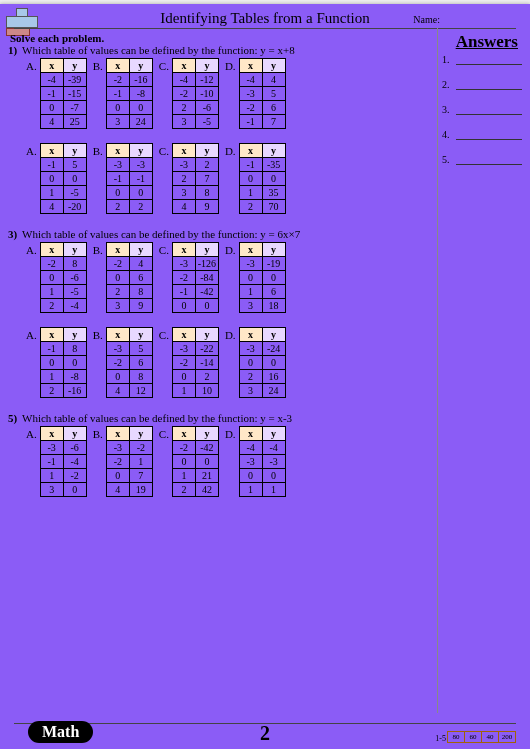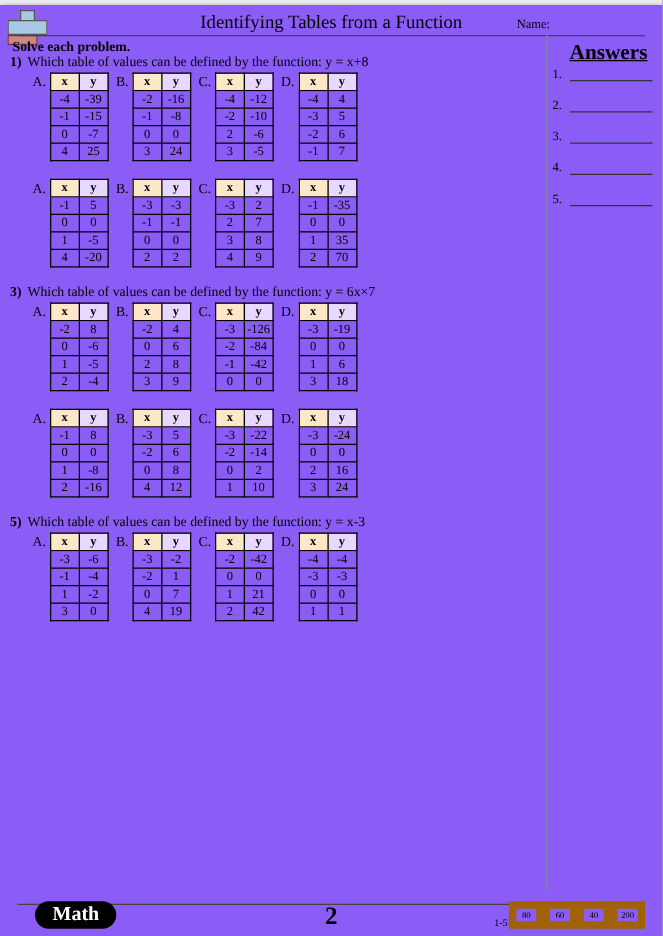--- a/index.html
+++ b/index.html
@@ -29,21 +29,21 @@
 table.ft th,table.ft td{border:1px solid #000;text-align:center;width:22px;height:13px;padding:0;}
 table.ft th{font-weight:bold;}
 table.ft th.x{background:#ffe8c8;}
 table.ft th.y{background:#e8d8ff;}
 .footer{position:absolute;left:0;right:0;bottom:8px;height:22px;}
 .foot-line{border-top:1px solid #444;margin:0 14px 2px 14px;}
 .math-badge{position:absolute;left:28px;bottom:2px;background:#000;color:#fff;font-family:Georgia,serif;font-weight:bold;font-size:16px;padding:2px 14px;border-radius:12px;}
 .page-num{position:absolute;left:0;right:0;text-align:center;bottom:0;font-family:Georgia,serif;font-size:20px;font-weight:bold;}
 .score{position:absolute;right:14px;bottom:2px;font-size:8px;display:flex;align-items:flex-end;}
 .score span.l{margin-right:2px;}
-.score .box{border:6px solid #a16207;width:16px;height:10px;display:inline-flex;align-items:center;justify-content:center;margin-left:-1px;font-size:7px;}
+.score .box{border:1px solid #a16207;width:16px;height:10px;display:inline-flex;align-items:center;justify-content:center;margin-left:-1px;font-size:7px;}
 </style>
 </head>
 <body>
 
 <div class="page">
   <div class="logo">
     <div class="v"></div>
       <div class="h"></div>
       <div class="r"></div>
   </div>

